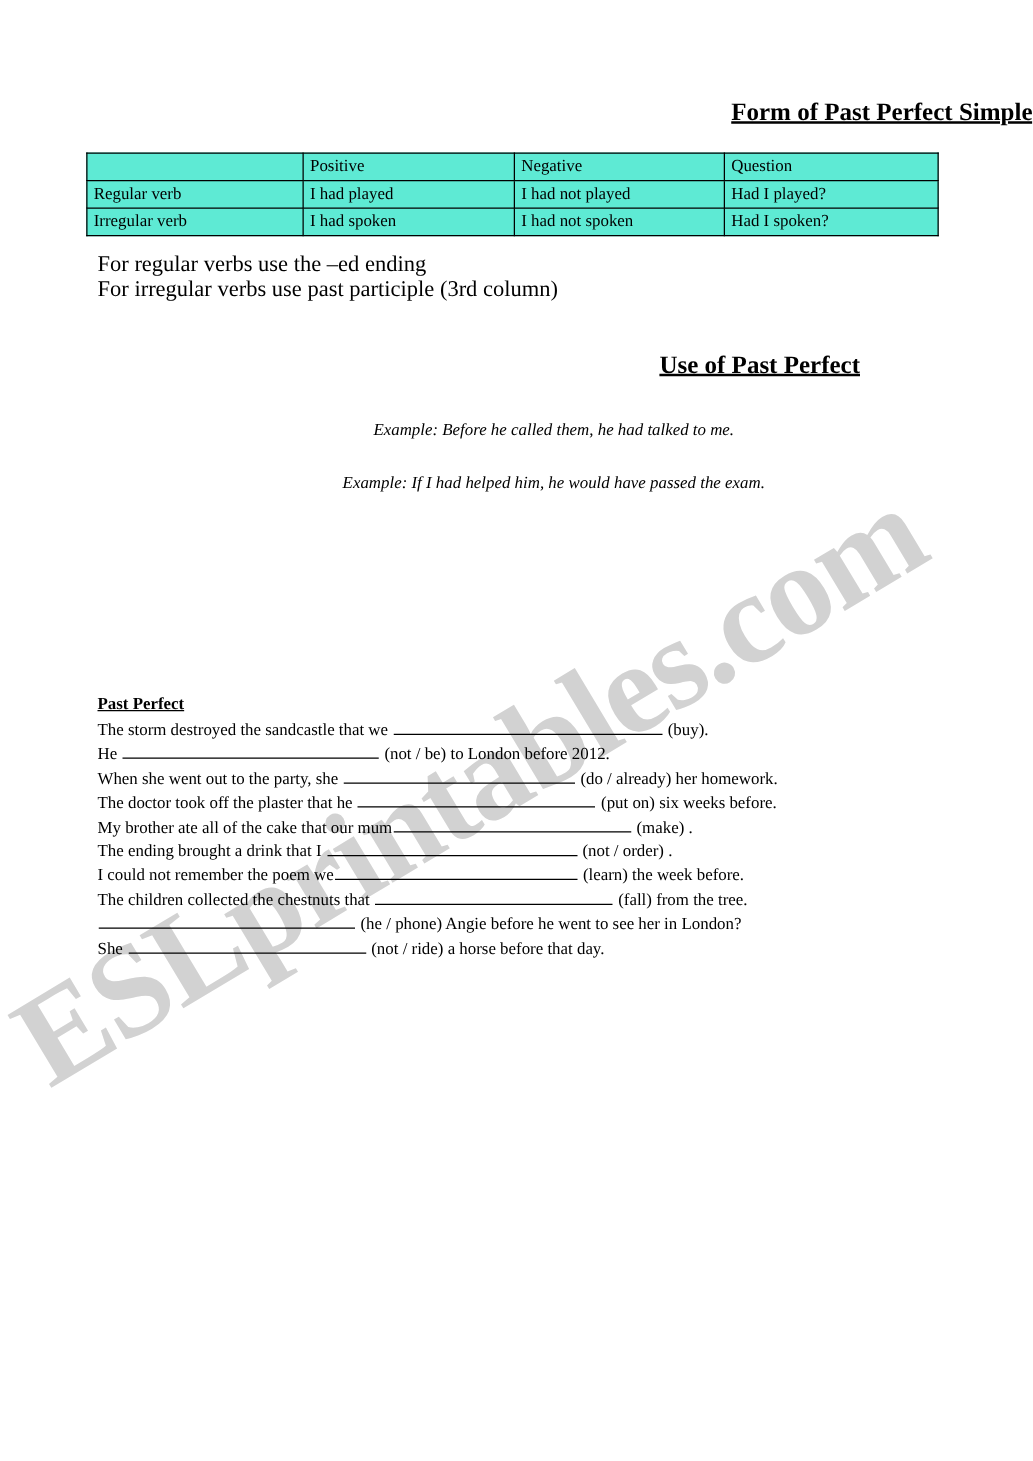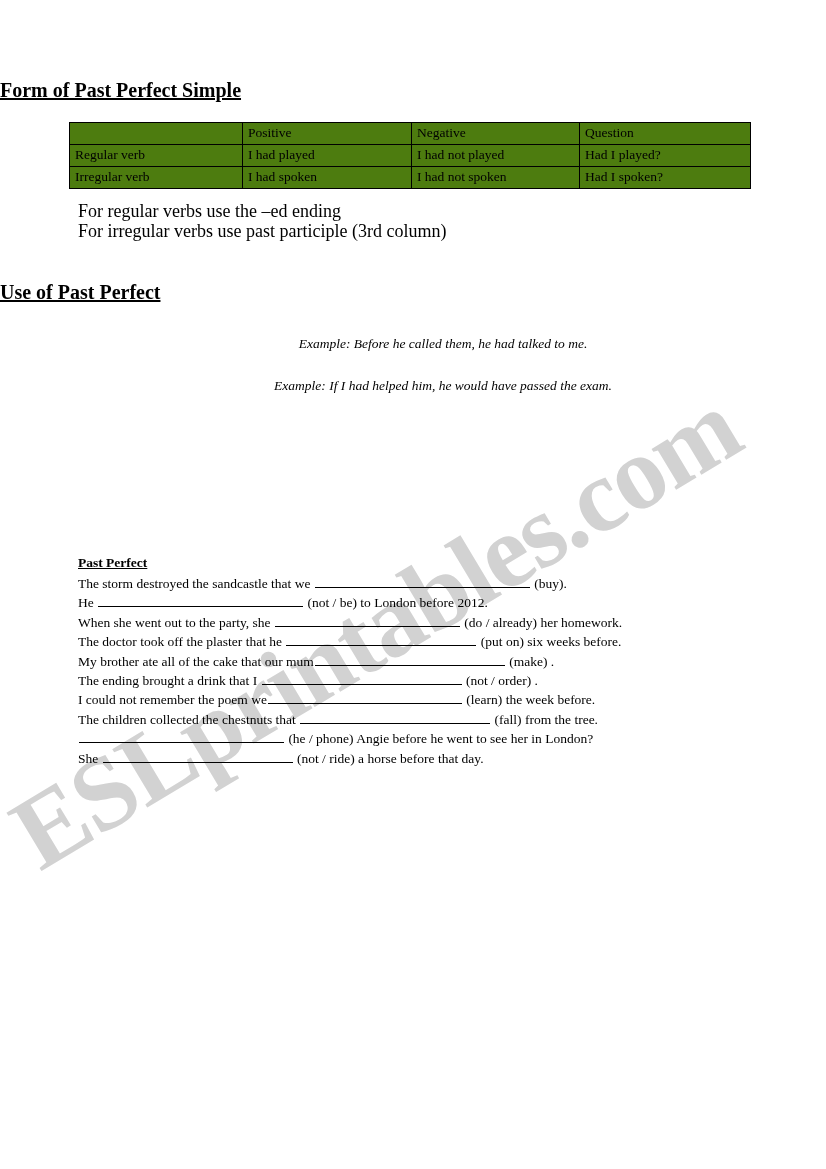--- a/index.html
+++ b/index.html
@@ -47,21 +47,21 @@
     line-height: 1;
   }
 
   
   #content {
     position: relative;
     z-index: 10;
   }
 
   .doc-title {
-    text-align: left;
+    text-align: right;
     font-family: "Liberation Serif", "DejaVu Serif", serif;
     font-weight: bold;
     font-size: 20px;
     text-decoration: underline;
     margin: 0;
     padding: 0;
   }
   #title-form {
     position: absolute;
     left: 0;
@@ -71,21 +71,21 @@
 
   
   #form-table {
     position: absolute;
     left: 69px;
     top: 122px;
     width: 681px;
     border-collapse: collapse;
     table-layout: fixed;
     font-size: 13.5px;
-    background: #4d7c0f;
+    background: #5eead4;
   }
   #form-table td {
     border: 1px solid #000000;
     padding: 2px 5px 3px 5px;
     height: 15px;
     vertical-align: middle;
     white-space: nowrap;
     font-family: "Liberation Serif", "DejaVu Serif", serif;
   }
   #form-table col.c1 { width: 173px; }

